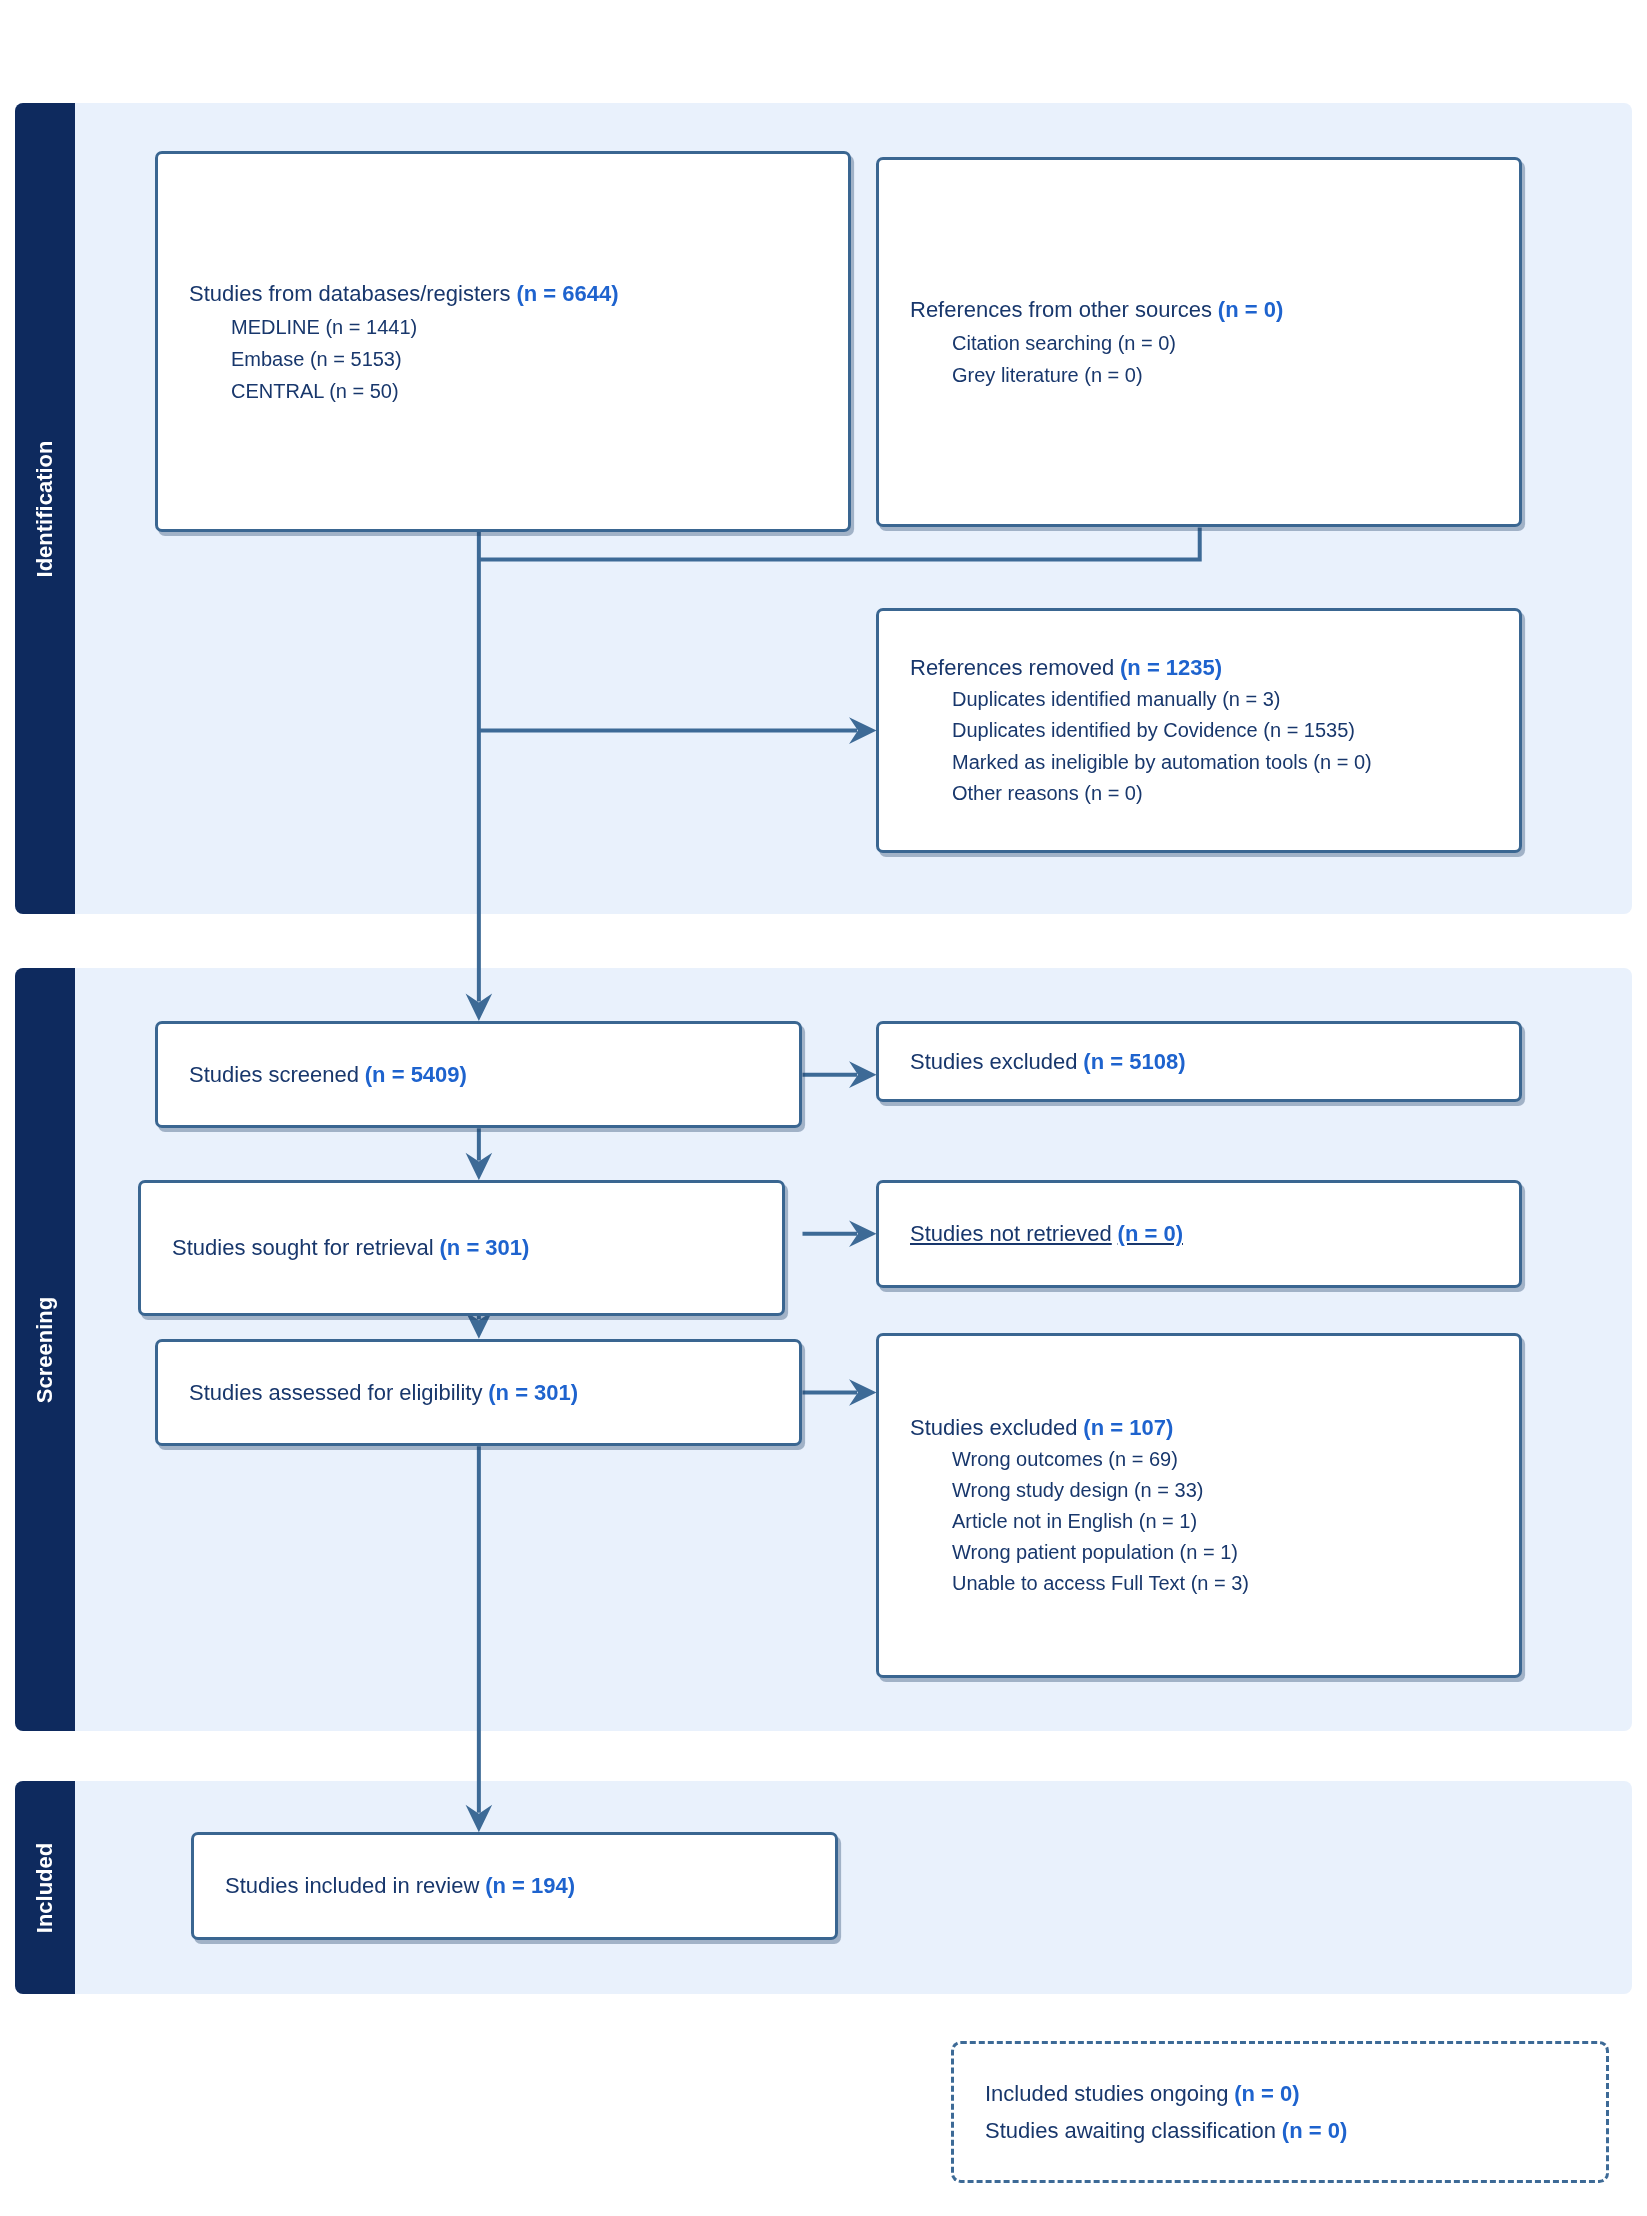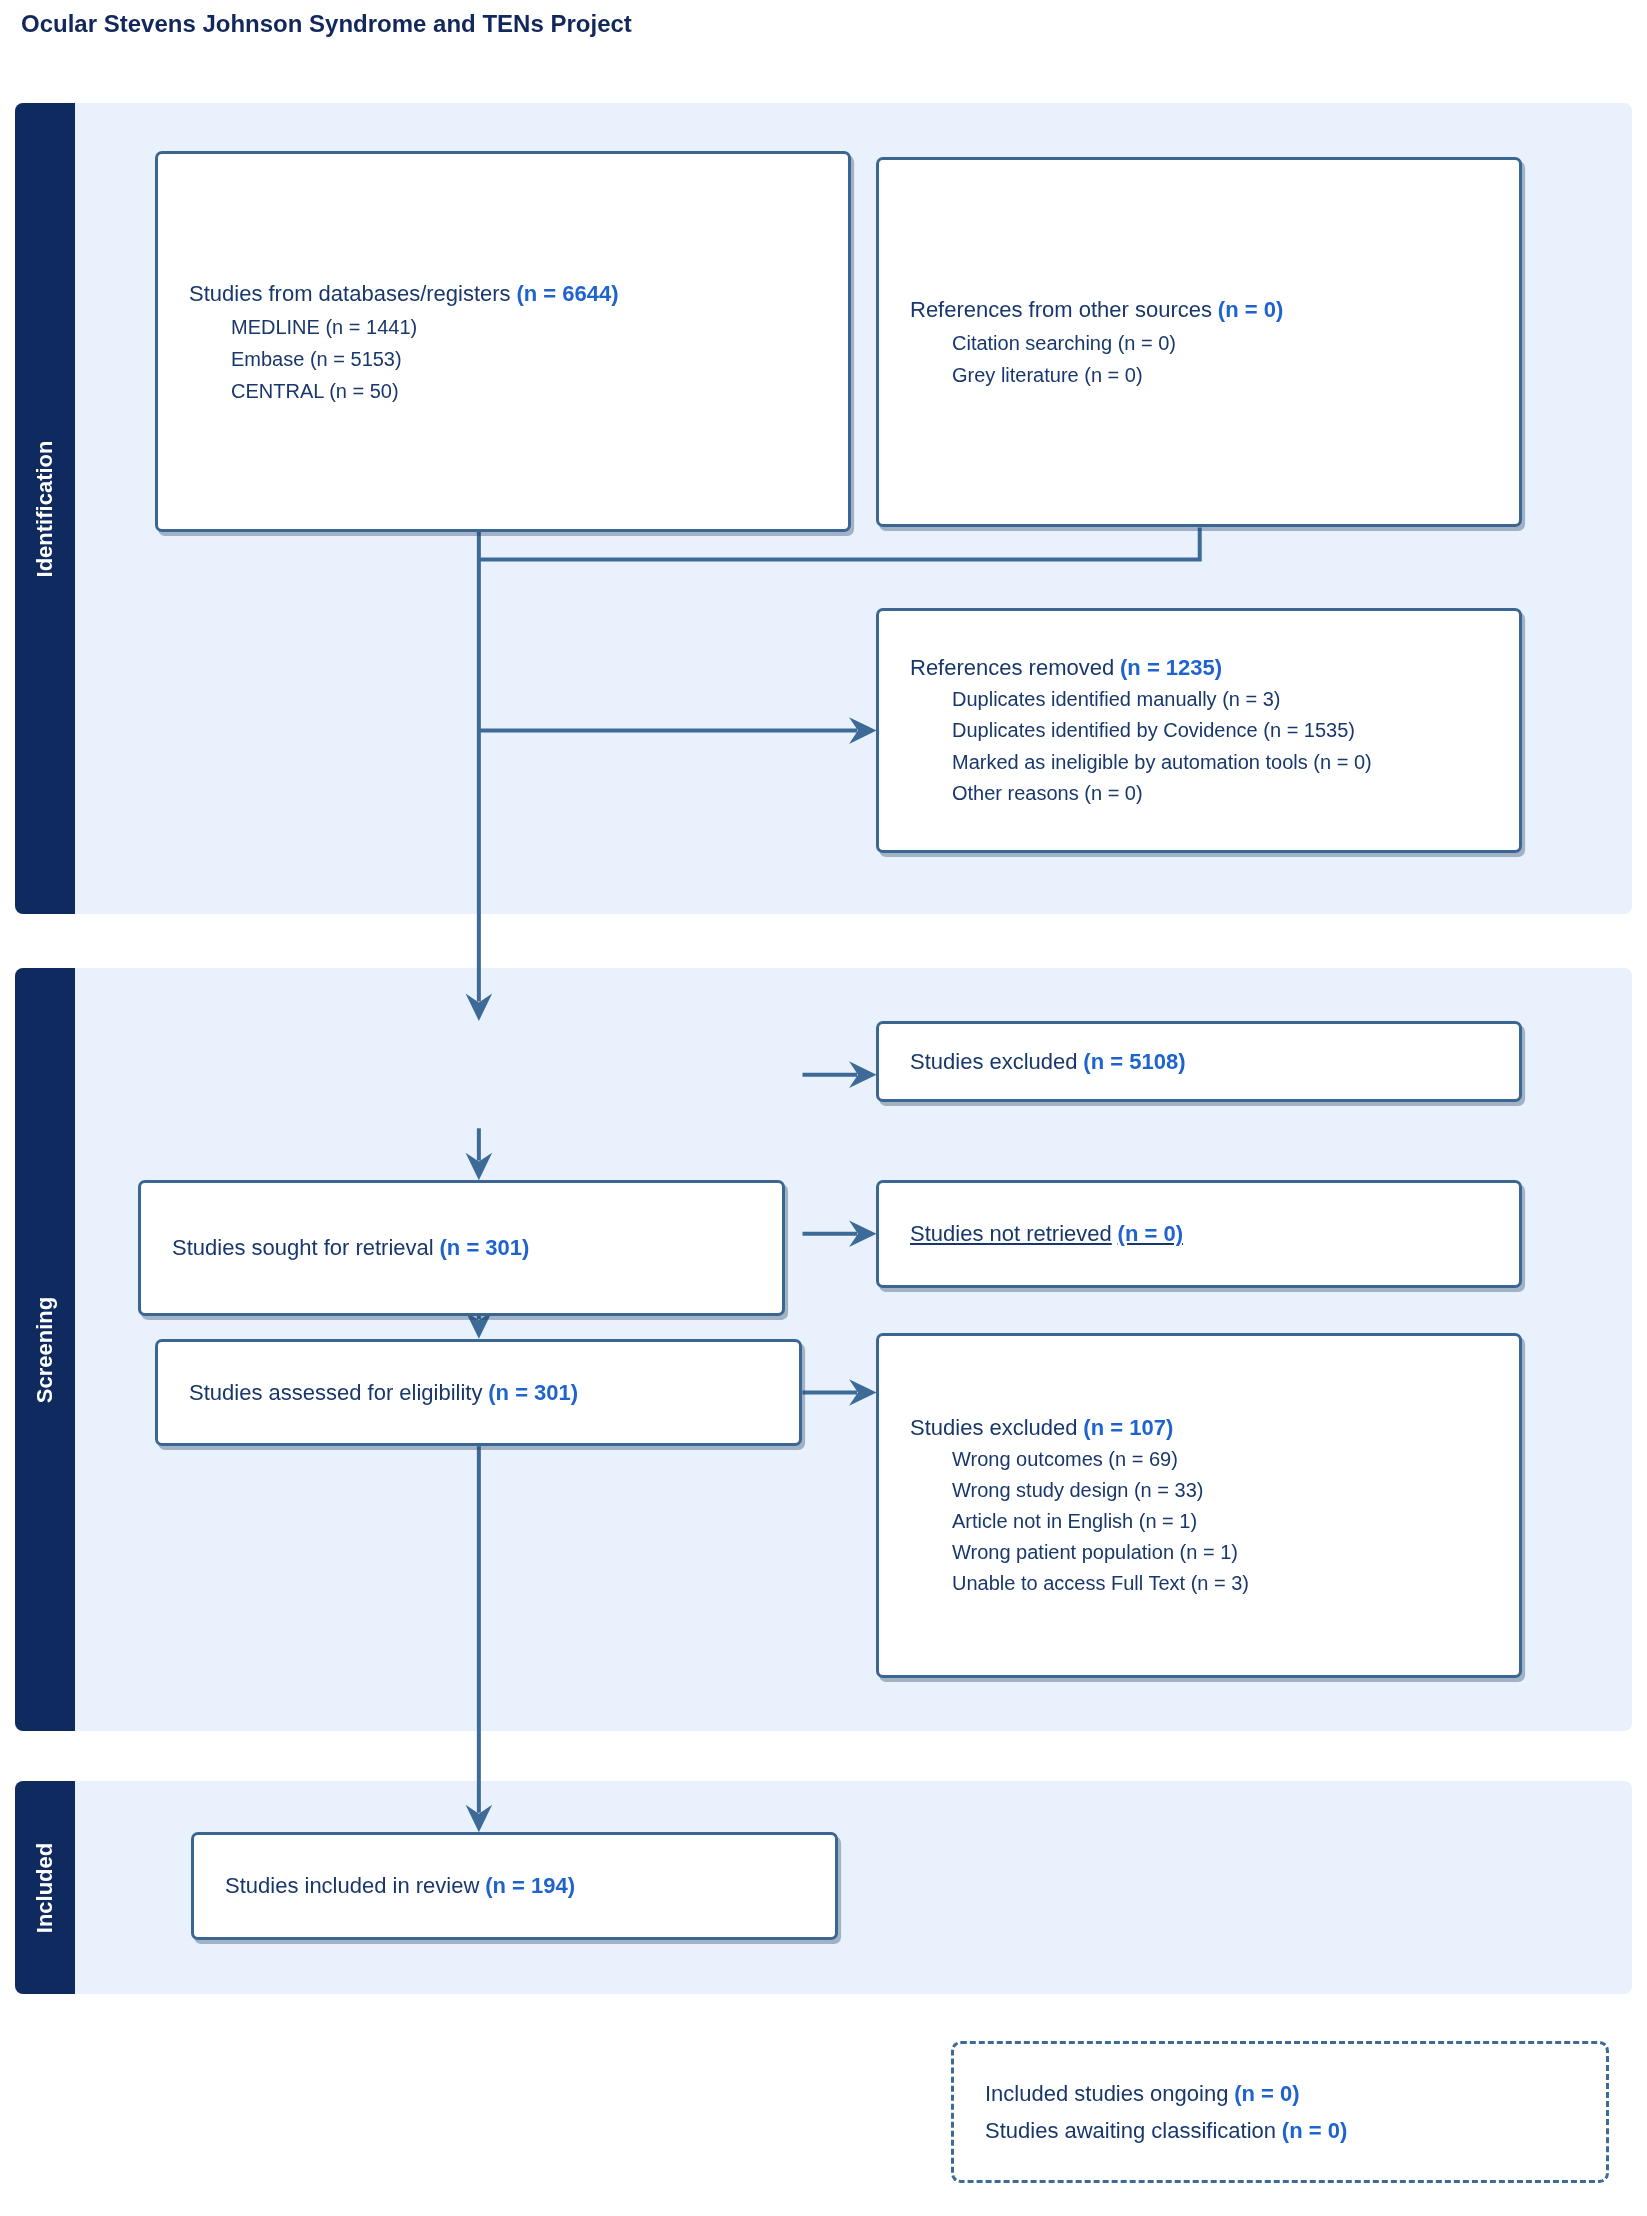--- a/index.html
+++ b/index.html
@@ -40,21 +40,20 @@
   .box-excluded-eligibility .line{line-height:32px;}
   .box-excluded-eligibility .line.sub{line-height:31px;}
   .box.dashed .line{line-height:37px;}
   svg.connectors{position:absolute;left:0;top:0;pointer-events:none;}
 </style>
 </head>
 <body>
 
 <div id="page">
 
-  <div class="page-title">Ocular Stevens Johnson Syndrome and TENs Project</div>
 
   <div class="panel" style="top:103px;height:811px;">
     <div class="phase-strip">
       <div class="phase-label">Identification</div>
     </div>
   </div>
   <div class="panel" style="top:968px;height:763px;">
     <div class="phase-strip">
       <div class="phase-label">Screening</div>
     </div>
@@ -103,20 +102,23 @@
   </div>
 
   <div class="box box-refs-removed" style="left:876px;top:608px;width:646px;height:245px;">
     <div class="line main"><span>References removed</span><span class="count">(n = 1235)</span></div>
     <div class="line sub">Duplicates identified manually (n = 3)</div>
     <div class="line sub">Duplicates identified by Covidence (n = 1535)</div>
     <div class="line sub">Marked as ineligible by automation tools (n = 0)</div>
     <div class="line sub">Other reasons (n = 0)</div>
   </div>
 
+  <div class="box" style="left:155px;top:1021px;width:647px;height:107px;">
+    <div class="line main"><span>Studies screened</span><span class="count">(n = 5409)</span></div>
+  </div>
 
   <div class="box" style="left:876px;top:1021px;width:646px;height:81px;">
     <div class="line main"><span>Studies excluded</span><span class="count">(n = 5108)</span></div>
   </div>
 
   <div class="box" style="left:138px;top:1180px;width:647px;height:136px;">
     <div class="line main"><span>Studies sought for retrieval</span><span class="count">(n = 301)</span></div>
   </div>
 
   <div class="box" style="left:876px;top:1180px;width:646px;height:108px;text-decoration:underline;">

